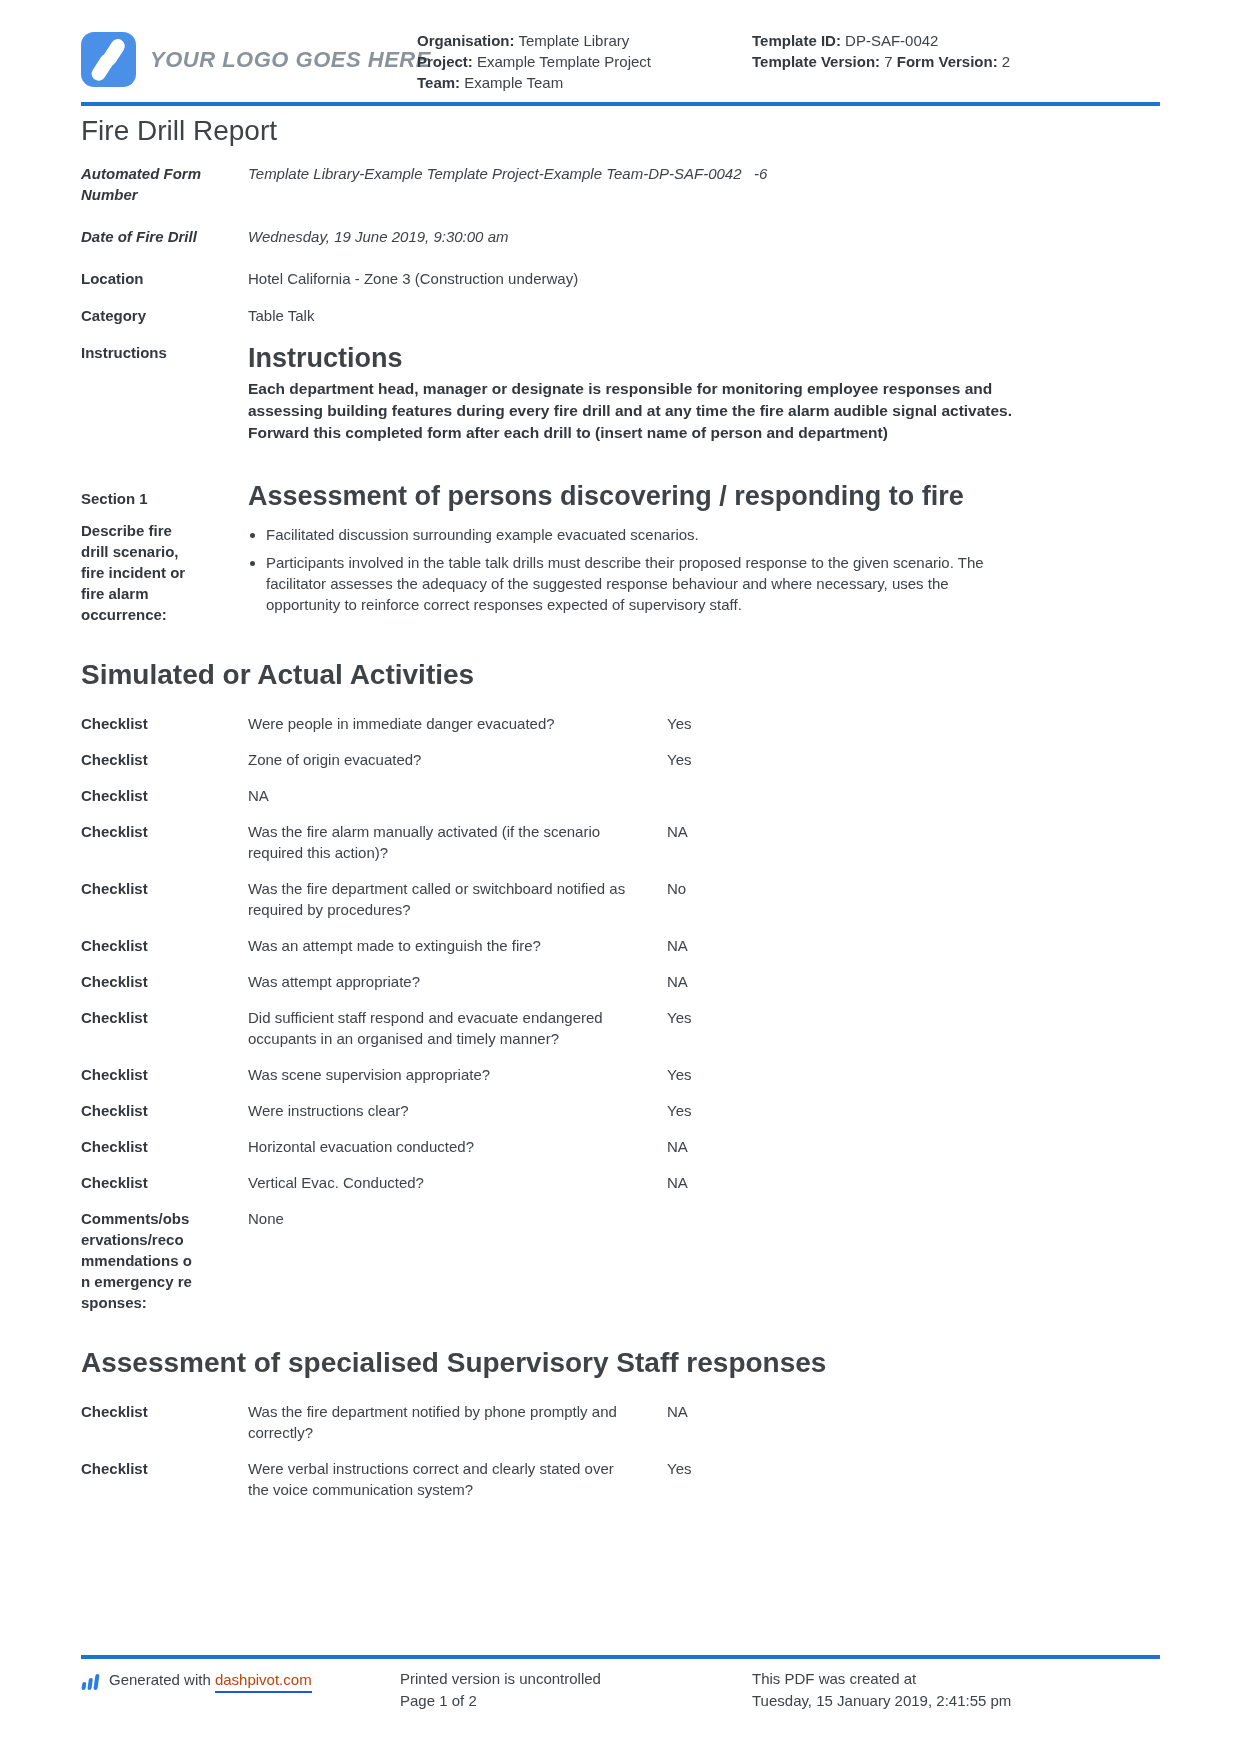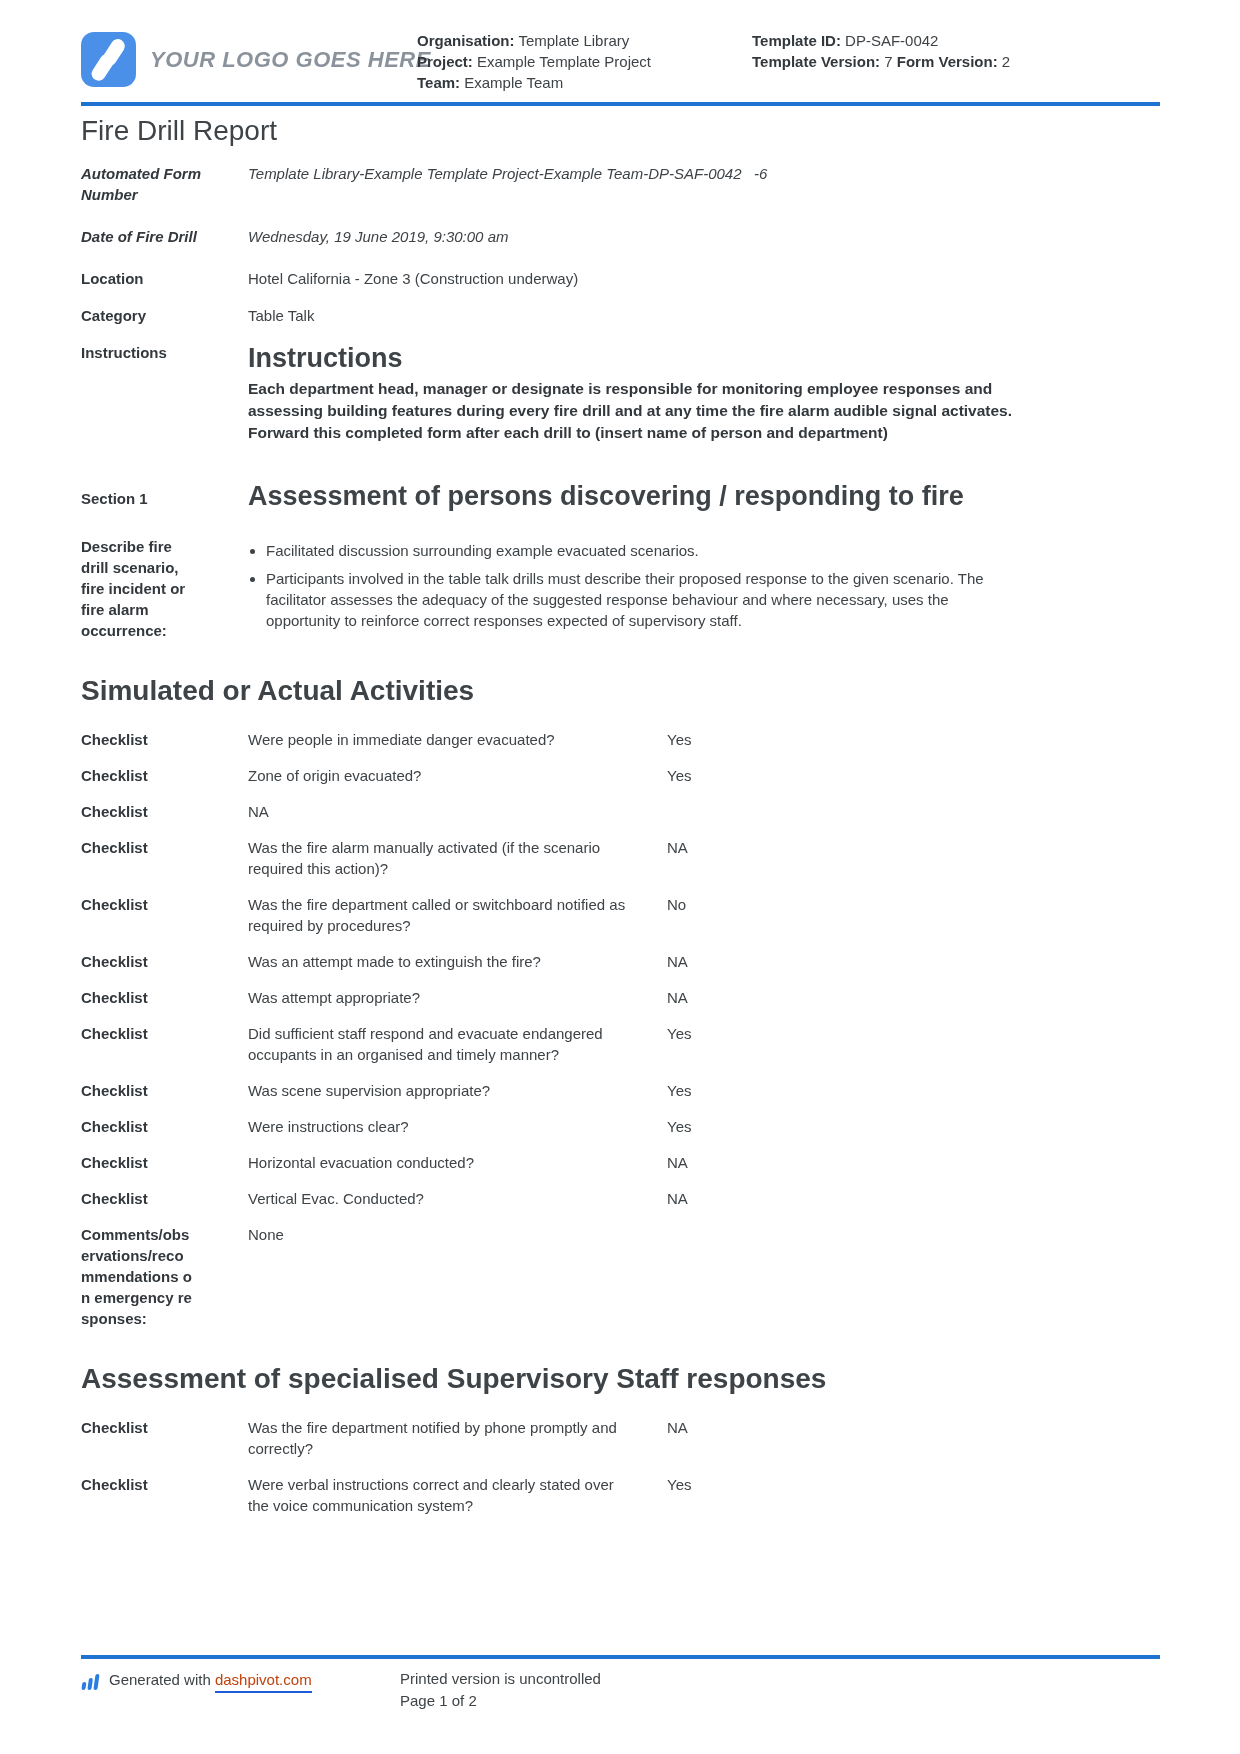--- a/index.html
+++ b/index.html
@@ -52,21 +52,21 @@
   .bullets { margin:4px 0 0 18px; max-width:720px; }
   .bullets li { font-size:15px; line-height:21px; margin-bottom:7px; }
 
   
   .chk-row { display:grid; grid-template-columns:167px 419px 1fr; margin-bottom:15px; }
   .chk-label { font-weight:bold; font-size:15px; line-height:21px; color:#33383d; width:122px; }
   .chk-q { font-size:15px; line-height:21px; padding-right:30px; }
   .chk-a { font-size:15px; line-height:21px; }
   .wrap-hard { overflow-wrap:anywhere; word-break:break-all; width:112px; }
 
-  .sect1-row { display:grid; grid-template-columns:167px 1fr; margin-top:36px; margin-bottom:24px; }
+  .sect1-row { display:grid; grid-template-columns:167px 1fr; margin-top:36px; margin-bottom:8px; }
   .sect1-label { font-weight:bold; font-size:15px; line-height:21px; color:#33383d; padding-top:8px; }
 
   
   .footer { position:absolute; left:81px; right:80px; bottom:40px; }
   .footer-rule { height:4px; background:#1e73d2; margin-bottom:9px; }
   .footer-cols { position:relative; font-size:15px; line-height:22px; height:46px; }
   .f-left { position:absolute; left:0; top:1px; display:flex; align-items:flex-start; }
   .f-bars { margin-right:8px; margin-top:2px; }
   .f-link { color:#c2410c; text-decoration:none; border-bottom:2px solid #1e5bd8; cursor:pointer; }
   .f-center { position:absolute; left:319px; top:0; }
@@ -237,16 +237,20 @@
             <rect x="9" y="7" width="4" height="12" rx="2"></rect>
             <rect x="15" y="3" width="4" height="16" rx="2"></rect>
           </g>
         </svg>
         <span>Generated with </span>&nbsp;<a class="f-link">dashpivot.com</a>
       </div>
       <div class="f-center">
         <div>Printed version is uncontrolled</div>
         <div>Page 1 of 2</div>
       </div>
+      <div class="f-right">
+        <div>This PDF was created at</div>
+        <div>Tuesday, 15 January 2019, 2:41:55 pm</div>
+      </div>
     </div>
   </div>
 
 </div>
 
 </body></html>

